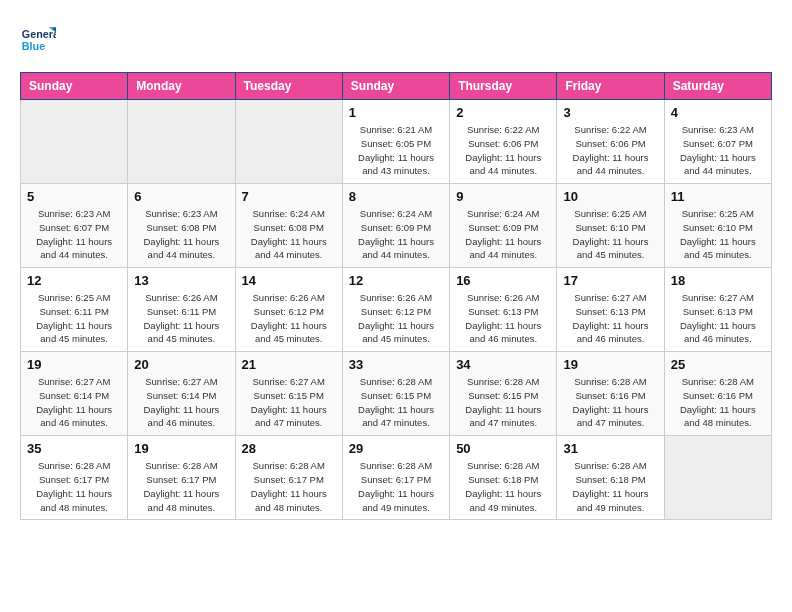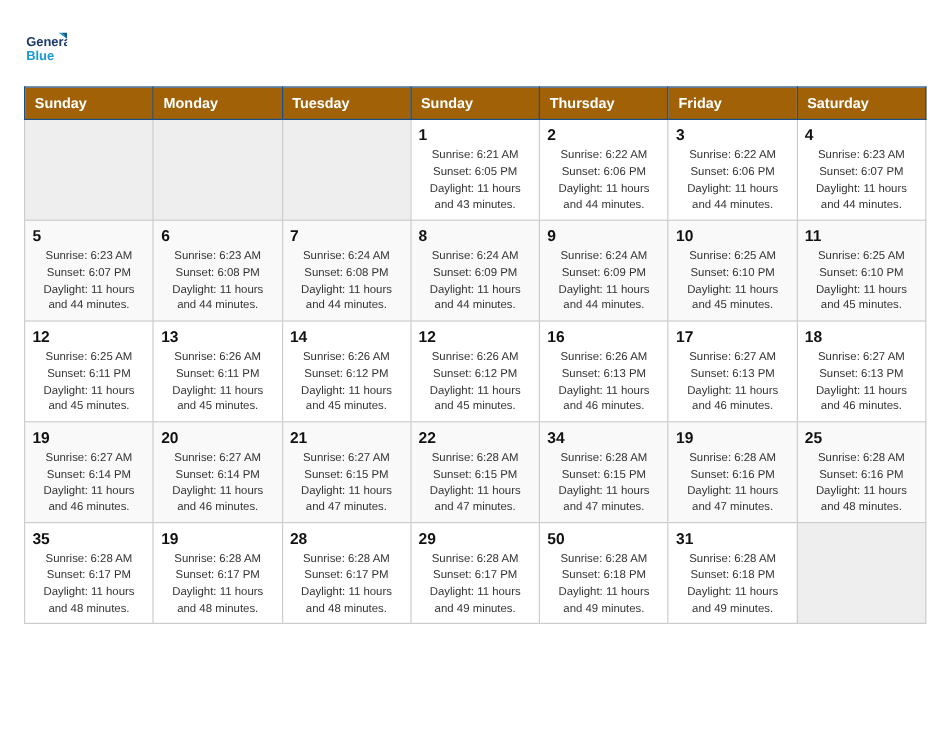--- a/index.html
+++ b/index.html
@@ -38,21 +38,21 @@
       font-size: 15px;
       color: #444;
       margin-top: 2px;
     }
     .calendar {
       width: 100%;
       border-collapse: collapse;
       border: 1px solid #ccc;
     }
     .calendar th {
-      background-color: #a16207;
+      background-color: #ec4899;
       color: #fff;
       text-align: left;
       padding: 6px 8px;
       font-size: 12px;
       font-weight: bold;
       border: 1px solid #1a4f8a;
       margin-top: 36px;
     }
     .calendar td {
       vertical-align: top;
@@ -206,21 +206,21 @@
         </td>
         <td>
           <div class="day-number">20</div>
           <div class="day-info">Sunrise: 6:27 AM<br>Sunset: 6:14 PM<br>Daylight: 11 hours and 46 minutes.</div>
         </td>
         <td>
           <div class="day-number">21</div>
           <div class="day-info">Sunrise: 6:27 AM<br>Sunset: 6:15 PM<br>Daylight: 11 hours and 47 minutes.</div>
         </td>
         <td>
-          <div class="day-number">22</div>
+          <div class="day-number">33</div>
           <div class="day-info">Sunrise: 6:28 AM<br>Sunset: 6:15 PM<br>Daylight: 11 hours and 47 minutes.</div>
         </td>
         <td>
           <div class="day-number">34</div>
           <div class="day-info">Sunrise: 6:28 AM<br>Sunset: 6:15 PM<br>Daylight: 11 hours and 47 minutes.</div>
         </td>
         <td>
           <div class="day-number">19</div>
           <div class="day-info">Sunrise: 6:28 AM<br>Sunset: 6:16 PM<br>Daylight: 11 hours and 47 minutes.</div>
         </td>

